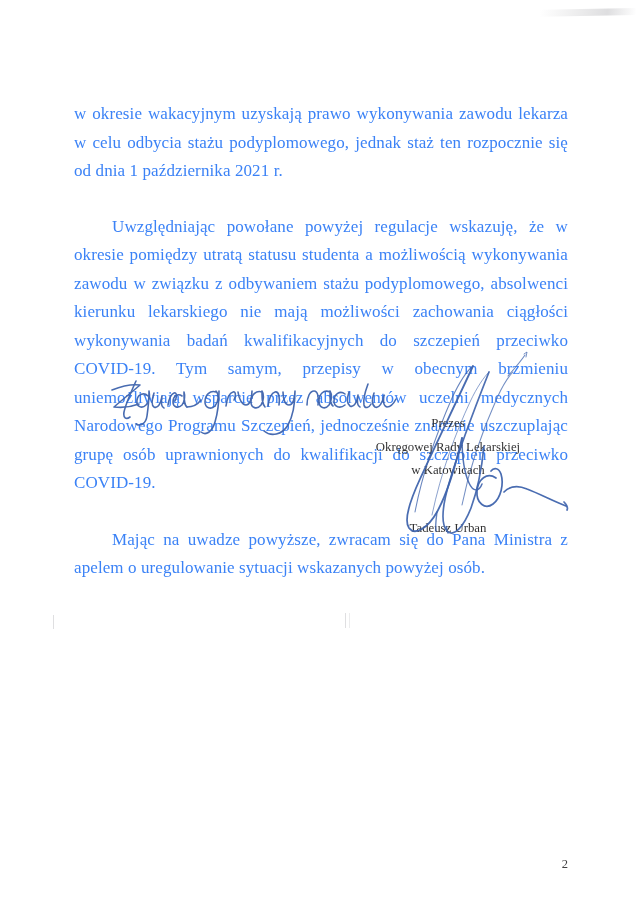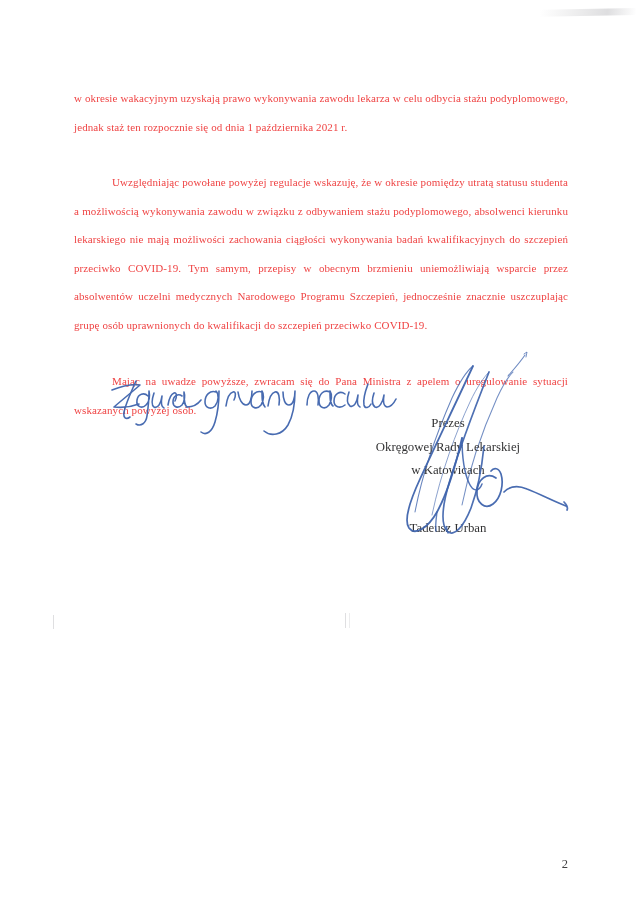--- a/index.html
+++ b/index.html
@@ -50,26 +50,26 @@
   .scan-tick.t3 { left: 349px; top: 613px; height: 15px; opacity: .5; }
 
   
   .body-text {
     position: absolute;
     left: 74px;
     top: 84px;
     width: 494px;
   }
   .para {
-    margin: 0 0 0 0;
-    font-size: 11px;
+    margin: 16px 0 0 0;
+    font-size: 17px;
     line-height: 28.5px;
     text-align: justify;
     text-justify: inter-word;
-    color: #ef4444;
+    color: #3b82f6;
     letter-spacing: .1px;
   }
   .para.indent { text-indent: 38px; }
   .para.gap-1 { margin-top: 27px; }
   .para.gap-2 { margin-top: 28px; }
 
   
   .sign-block {
     position: absolute;
     left: 360px;

